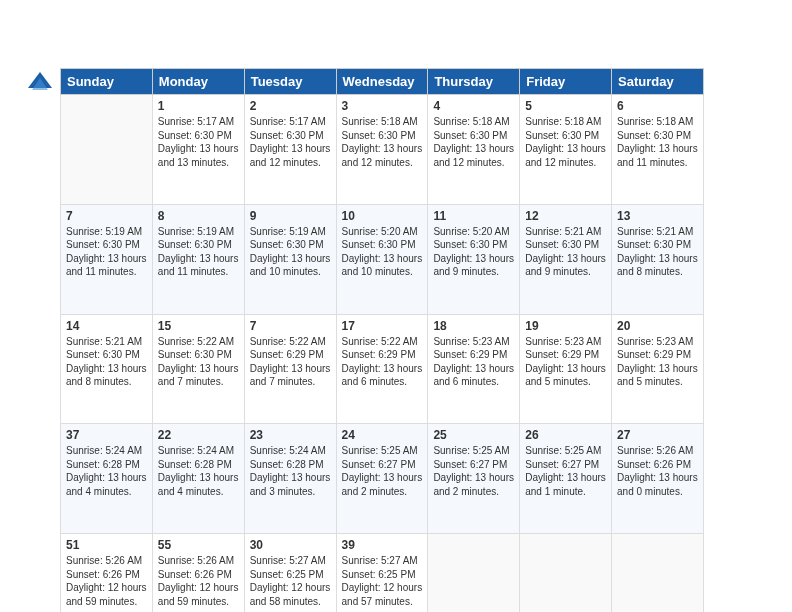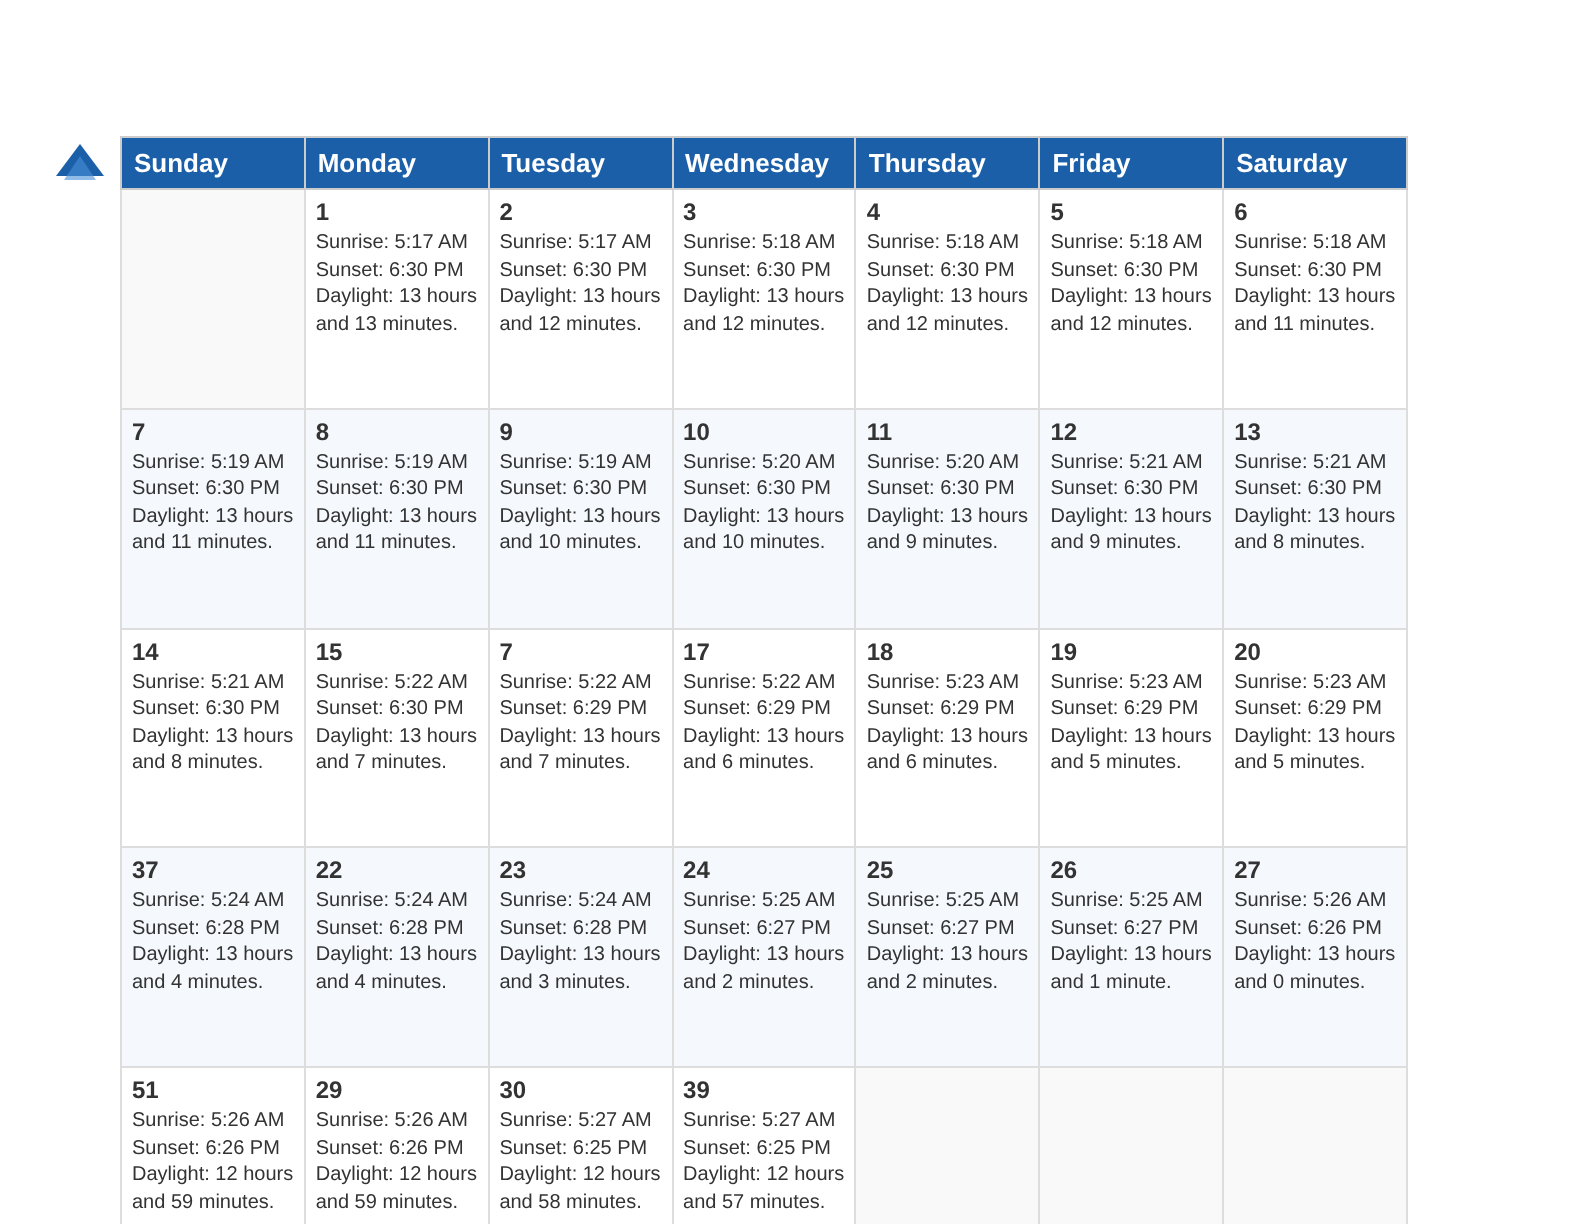--- a/index.html
+++ b/index.html
@@ -339,21 +339,21 @@
         </tr>
         <tr>
           <td>
             <span class="day-number">51</span>
             <div class="day-info" style="white-space: pre-line;">Sunrise: 5:26 AM
 Sunset: 6:26 PM
 Daylight: 12 hours
 and 59 minutes.</div>
           </td>
           <td>
-            <span class="day-number">29</span>
+            <span class="day-number">55</span>
             <div class="day-info" style="white-space: pre-line;">Sunrise: 5:26 AM
 Sunset: 6:26 PM
 Daylight: 12 hours
 and 59 minutes.</div>
           </td>
           <td>
             <span class="day-number">30</span>
             <div class="day-info" style="white-space: pre-line;">Sunrise: 5:27 AM
 Sunset: 6:25 PM
 Daylight: 12 hours

